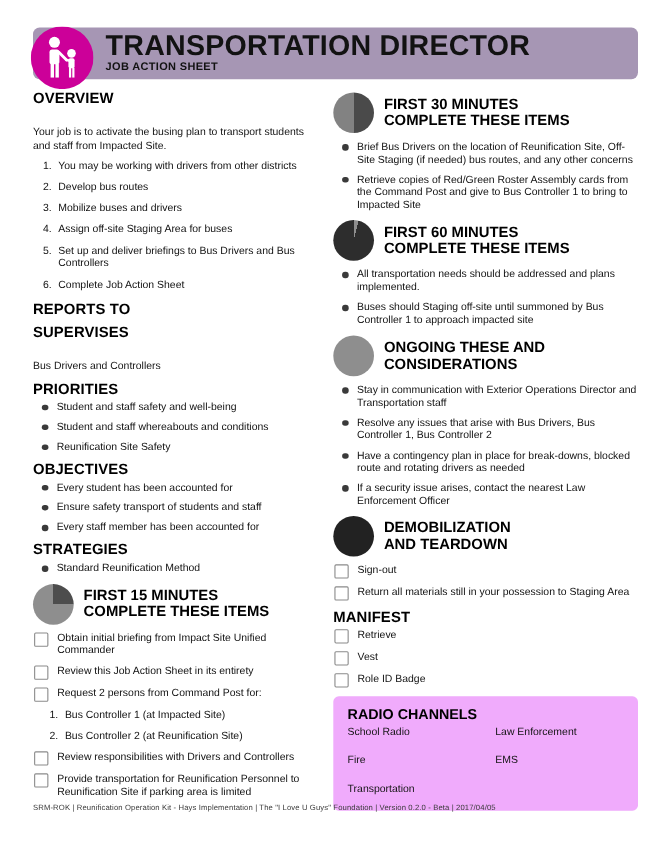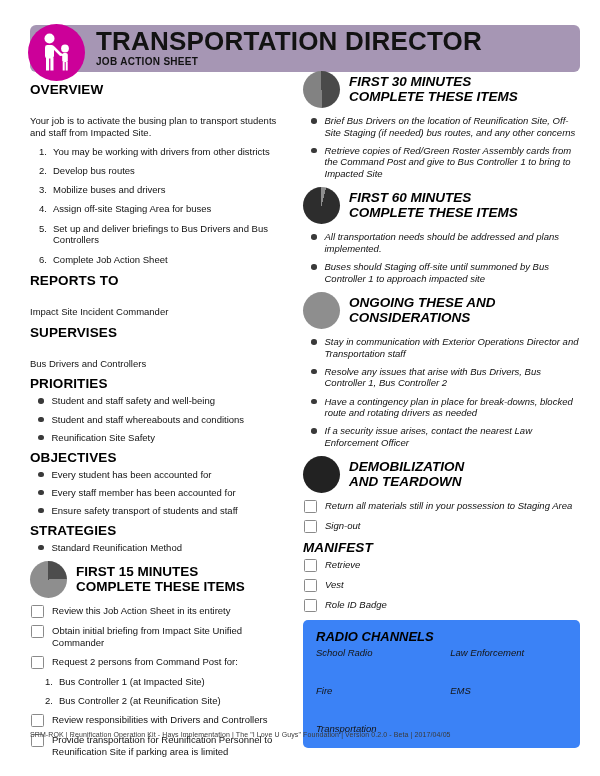--- a/index.html
+++ b/index.html
@@ -13,21 +13,21 @@
   
   .banner{position:absolute;left:30px;top:25px;width:550px;height:47px;background:#a696b4;border-radius:6px;}
   .badge{position:absolute;left:28px;top:24px;width:57px;height:57px;}
   .titles{position:absolute;left:96px;top:28px;}
   .title{font-size:26px;font-weight:700;letter-spacing:.2px;color:#121212;line-height:1.05;}
   .subtitle{font-size:10px;font-weight:700;letter-spacing:.3px;color:#121212;margin-top:1px;}
 
   
   .col{position:absolute;top:80px;}
   .col-left{left:30px;width:264px;}
-  .col-right{left:303px;top:71px;width:277px;font-style:italic;}
+  .col-right{left:303px;top:84px;width:277px;}
 
   h2{font-size:13.5px;font-weight:700;margin:6px 0 4px;color:#000;letter-spacing:.1px;}
   .body{font-size:9.5px;line-height:1.24;margin:18px 0 7px;color:#141414;}
 
   .num-item{display:flex;margin:0 0 7.5px;padding-left:9px;font-size:9.5px;line-height:1.24;}
   .num-item .num{width:14px;flex:none;}
   .num-item .txt{flex:1;}
 
   .bullet-item{display:flex;margin:0 0 6.5px;padding-left:8px;font-size:9.5px;line-height:1.22;}
   .dot{width:5.5px;height:5.5px;border-radius:50%;background:#3a3a3a;flex:none;margin:3px 8px 0 0;}
@@ -37,23 +37,23 @@
 
   .time-header{display:flex;align-items:center;margin:8px 0 7px;}
   .pie{width:37px;height:37px;border-radius:50%;flex:none;margin-right:9px;}
   .pie-15{background:conic-gradient(#4d4d4d 0 25%,#8e8e8e 25% 100%);}
   .pie-30{background:conic-gradient(#4a4a4a 0 50%,#828282 50% 100%);}
   .pie-60{background:conic-gradient(#8e8e8e 0 4%,#2d2d2d 4% 100%);}
   .pie-gray{background:#8e8e8e;}
   .pie-black{background:#222222;}
   .time-title{font-size:13.5px;font-weight:700;line-height:1.1;color:#000;}
 
-  .radio-box{background:#3b82f6;border-radius:5px;padding:9px 13px 14px;margin-top:8px;}
+  .radio-box{background:#f0abfc;border-radius:5px;padding:9px 13px 14px;margin-top:8px;}
   .radio-heading{font-size:13px;font-weight:700;margin:0;color:#000;}
-  .radio-grid{display:grid;grid-template-columns:1.15fr 1fr;row-gap:27px;font-size:9.5px;margin-top:3px;color:#141414;}
+  .radio-grid{display:grid;grid-template-columns:1.15fr 1fr;row-gap:15px;font-size:9.5px;margin-top:3px;color:#141414;}
 
   .footer{position:absolute;left:30px;top:731px;width:560px;font-size:7px;color:#3a3a3a;letter-spacing:.1px;}
 </style>
 </head>
 <body>
 
 <div class="page">
 
   <div class="banner"></div>
   <div class="badge">
@@ -99,21 +99,20 @@
     <div class="num-item">
       <span class="num">5.</span>
       <span class="txt">Set up and deliver briefings to Bus Drivers and Bus Controllers</span>
     </div>
     <div class="num-item">
       <span class="num">6.</span>
       <span class="txt">Complete Job Action Sheet</span>
     </div>
 
     <h2>REPORTS TO</h2>
-    <p class="body">Impact Site Incident Commander</p>
 
     <h2>SUPERVISES</h2>
     <p class="body">Bus Drivers and Controllers</p>
 
     <h2>PRIORITIES</h2>
     <div class="bullet-item">
       <span class="dot"></span>
       <span>Student and staff safety and well-being</span>
     </div>
     <div class="bullet-item">
@@ -125,48 +124,48 @@
       <span>Reunification Site Safety</span>
     </div>
 
     <h2>OBJECTIVES</h2>
     <div class="bullet-item">
       <span class="dot"></span>
       <span>Every student has been accounted for</span>
     </div>
     <div class="bullet-item">
       <span class="dot"></span>
+      <span>Ensure safety transport of students and staff</span>
+    </div>
+    <div class="bullet-item">
+      <span class="dot"></span>
       <span>Every staff member has been accounted for</span>
-    </div>
-    <div class="bullet-item">
-      <span class="dot"></span>
-      <span>Ensure safety transport of students and staff</span>
     </div>
 
     <h2>STRATEGIES</h2>
     <div class="bullet-item">
       <span class="dot"></span>
       <span>Standard Reunification Method</span>
     </div>
 
     <div class="time-header">
       <span class="pie pie-15"></span>
       <span class="time-title">
         <span>FIRST 15 MINUTES</span><br>
         <span>COMPLETE THESE ITEMS</span>
       </span>
     </div>
 
     <div class="check-item">
       <span class="cb"></span>
+      <span>Obtain initial briefing from Impact Site Unified Commander</span>
+    </div>
+    <div class="check-item">
+      <span class="cb"></span>
       <span>Review this Job Action Sheet in its entirety</span>
-    </div>
-    <div class="check-item">
-      <span class="cb"></span>
-      <span>Obtain initial briefing from Impact Site Unified Commander</span>
     </div>
     <div class="check-item">
       <span class="cb"></span>
       <span>Request 2 persons from Command Post for:</span>
     </div>
 
     <div class="num-item" style="padding-left:15px">
       <span class="num">1.</span>
       <span class="txt">Bus Controller 1 (at Impacted Site)</span>
     </div>
@@ -245,25 +244,25 @@
 
     <div class="time-header">
       <span class="pie pie-black"></span>
       <span class="time-title">
         <span>DEMOBILIZATION</span><br>
         <span>AND TEARDOWN</span>
       </span>
     </div>
     <div class="check-item">
       <span class="cb"></span>
+      <span>Sign-out</span>
+    </div>
+    <div class="check-item">
+      <span class="cb"></span>
       <span>Return all materials still in your possession to Staging Area</span>
-    </div>
-    <div class="check-item">
-      <span class="cb"></span>
-      <span>Sign-out</span>
     </div>
 
     <h2 style="margin-top:4px">MANIFEST</h2>
     <div class="check-item">
       <span class="cb"></span>
       <span>Retrieve</span>
     </div>
     <div class="check-item">
       <span class="cb"></span>
       <span>Vest</span>

